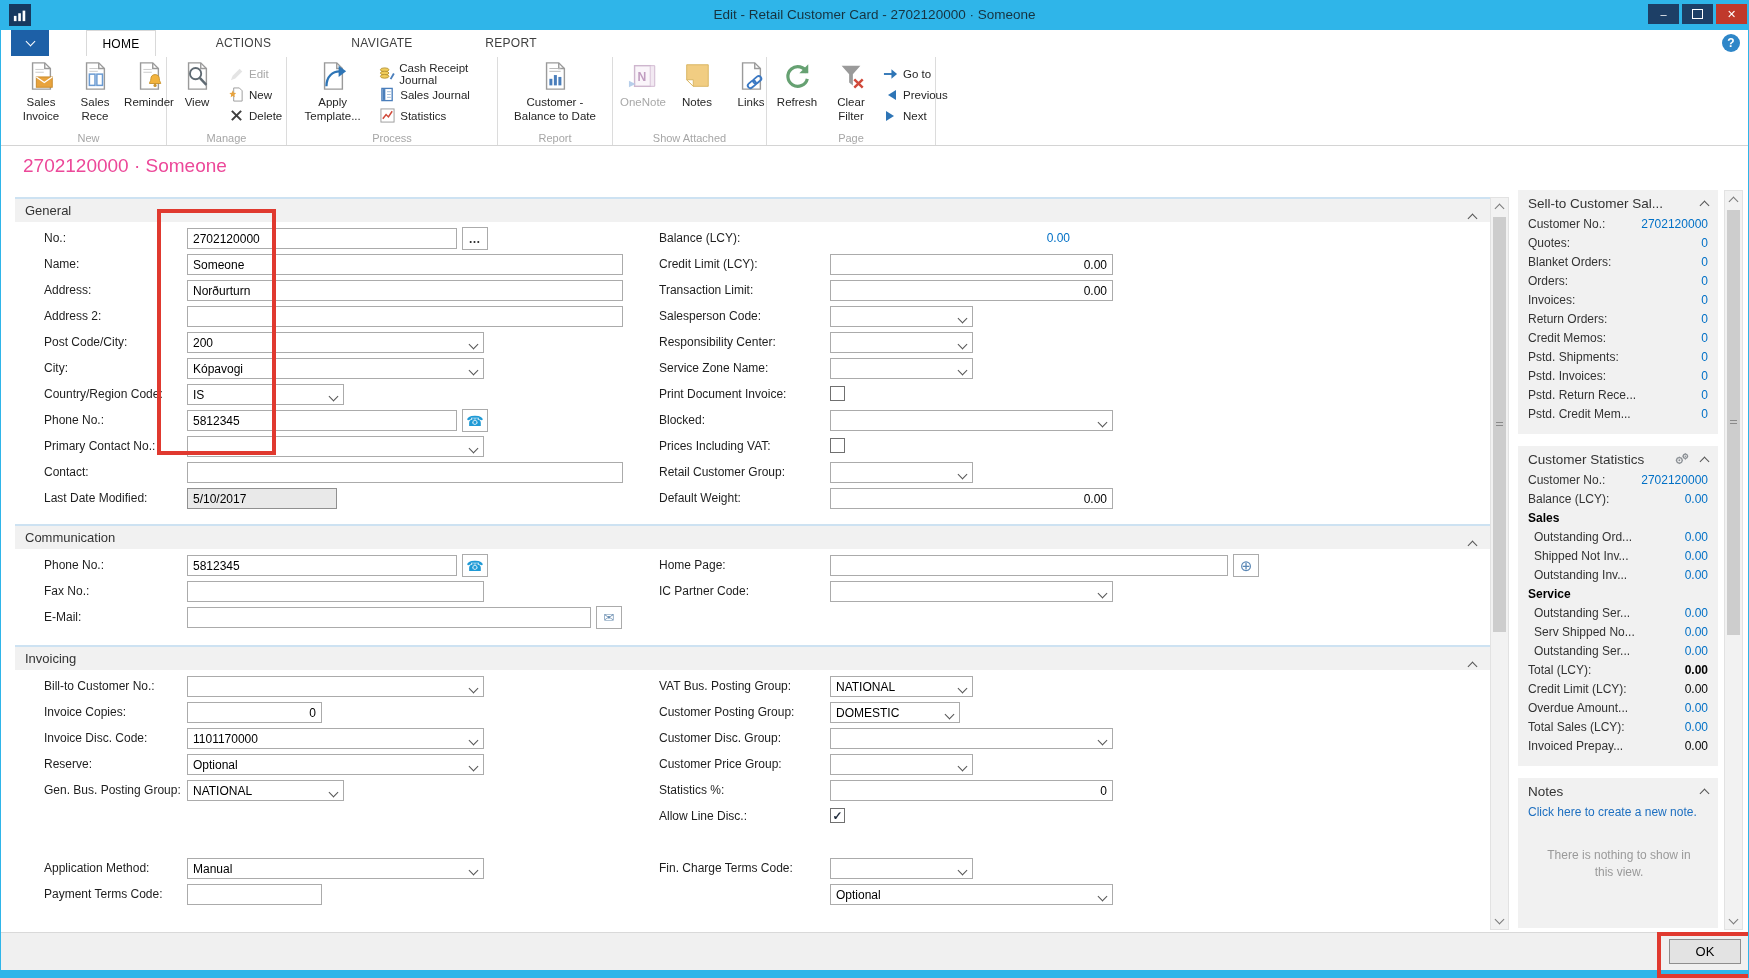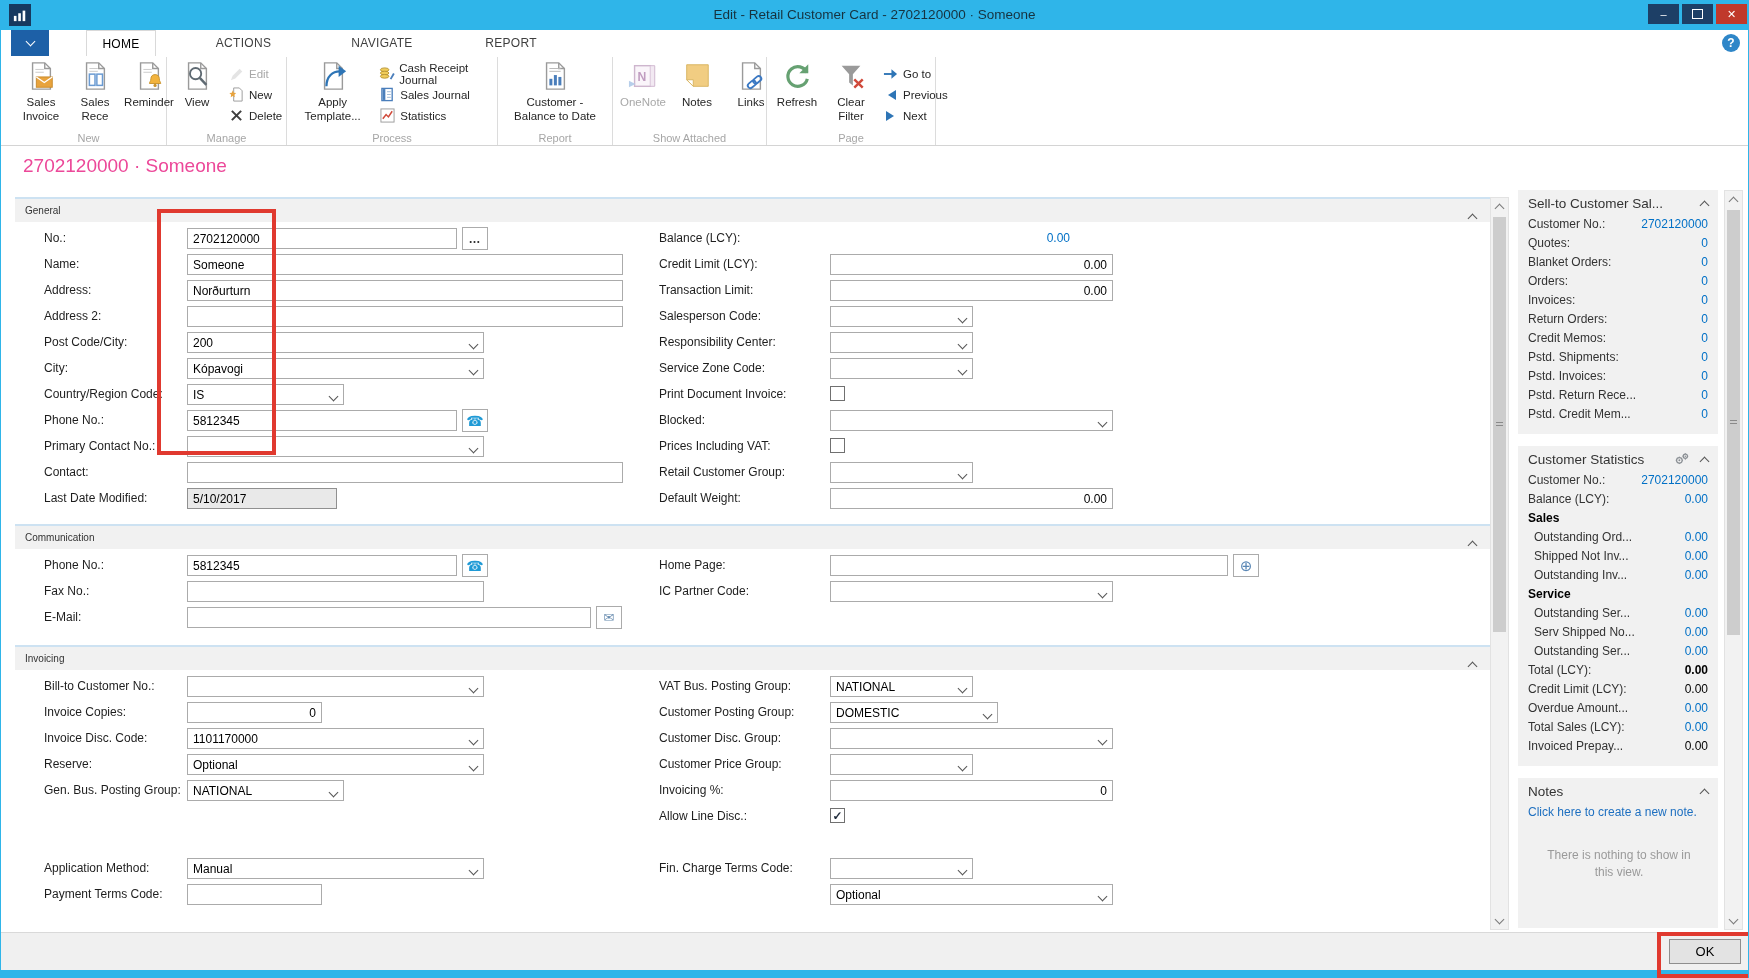--- a/index.html
+++ b/index.html
@@ -38,21 +38,21 @@
   .small-stack{display:flex;flex-direction:column;margin-top:3px;}
   .rbtn-small{display:flex;align-items:center;height:21px;padding:0 4px;font-size:11.5px;color:#262626;}
   .rbtn-small .ric{width:17px;display:flex;justify-content:center;margin-right:4px;}
   .disabled .rlab,.rbtn-small.disabled{color:#a8a8a8;}
   .disabled svg{opacity:.55;}
   
   .pagetitle{position:absolute;left:22px;top:155px;font-size:19px;color:#ec4899;}
   
   .form{position:absolute;left:14px;top:197px;width:1475px;height:733px;overflow:hidden;background:#fff;}
   .sect-head{position:relative;height:23px;background:#f1f1f1;border-top:2px solid #cde2f2;}
-  .sect-title{position:absolute;left:10px;top:0;line-height:23px;font-size:10px;color:#333;}
+  .sect-title{position:absolute;left:10px;top:0;line-height:23px;font-size:13px;color:#333;}
   .sect-chev{position:absolute;right:14px;top:9px;}
   .sect-body{position:relative;}
   .fcol{position:absolute;top:4px;}
   .fcol.L{left:0;width:630px;}
   .fcol.R{left:615px;right:0;}
   .frow{position:relative;height:26px;}
   .flabel{position:absolute;left:29px;top:5px;font-size:12px;color:#1e1e1e;white-space:nowrap;}
   .ctrl{position:absolute;top:2px;height:21px;box-sizing:border-box;border:1px solid #ababab;background:#fff;
         font-size:12px;display:flex;align-items:center;padding:0 5px;color:#000;}
   .fcol.L .ctrl{left:172px;}  .fcol.R .ctrl{left:200px;}
@@ -468,21 +468,21 @@
               </div>
             </div>
             <div class="frow">
               <span class="flabel">Responsibility Center:</span>
               <div class="ctrl" style="width: 143px; padding-right: 18px;">
                 <span></span>
                 <span class="dd-chev"></span>
               </div>
             </div>
             <div class="frow">
-              <span class="flabel">Service Zone Code:</span>
+              <span class="flabel">Service Zone Name:</span>
               <div class="ctrl" style="width: 143px; padding-right: 18px;">
                 <span></span>
                 <span class="dd-chev"></span>
               </div>
             </div>
             <div class="frow">
               <span class="flabel">Print Document Invoice:</span>
               <div class="cbx"></div>
             </div>
             <div class="frow">
@@ -609,41 +609,41 @@
           <div class="fcol R">
             <div class="frow">
               <span class="flabel">VAT Bus. Posting Group:</span>
               <div class="ctrl" style="width: 143px; padding-right: 18px;">
                 <span>NATIONAL</span>
                 <span class="dd-chev"></span>
               </div>
             </div>
             <div class="frow">
               <span class="flabel">Customer Posting Group:</span>
-              <div class="ctrl" style="width: 168px; padding-right: 18px;">
+              <div class="ctrl" style="width: 130px; padding-right: 18px;">
                 <span>DOMESTIC</span>
                 <span class="dd-chev"></span>
               </div>
             </div>
             <div class="frow">
               <span class="flabel">Customer Disc. Group:</span>
               <div class="ctrl" style="width: 283px; padding-right: 18px;">
                 <span></span>
                 <span class="dd-chev"></span>
               </div>
             </div>
             <div class="frow">
               <span class="flabel">Customer Price Group:</span>
               <div class="ctrl" style="width: 143px; padding-right: 18px;">
                 <span></span>
                 <span class="dd-chev"></span>
               </div>
             </div>
             <div class="frow">
-              <span class="flabel">Invoicing %:</span>
+              <span class="flabel">Statistics %:</span>
               <div class="ctrl right" style="width: 283px;">
                 <span>0</span>
               </div>
             </div>
             <div class="frow">
               <span class="flabel">Allow Line Disc.:</span>
               <div class="cbx">✓</div>
             </div>
           </div>
         </div>

